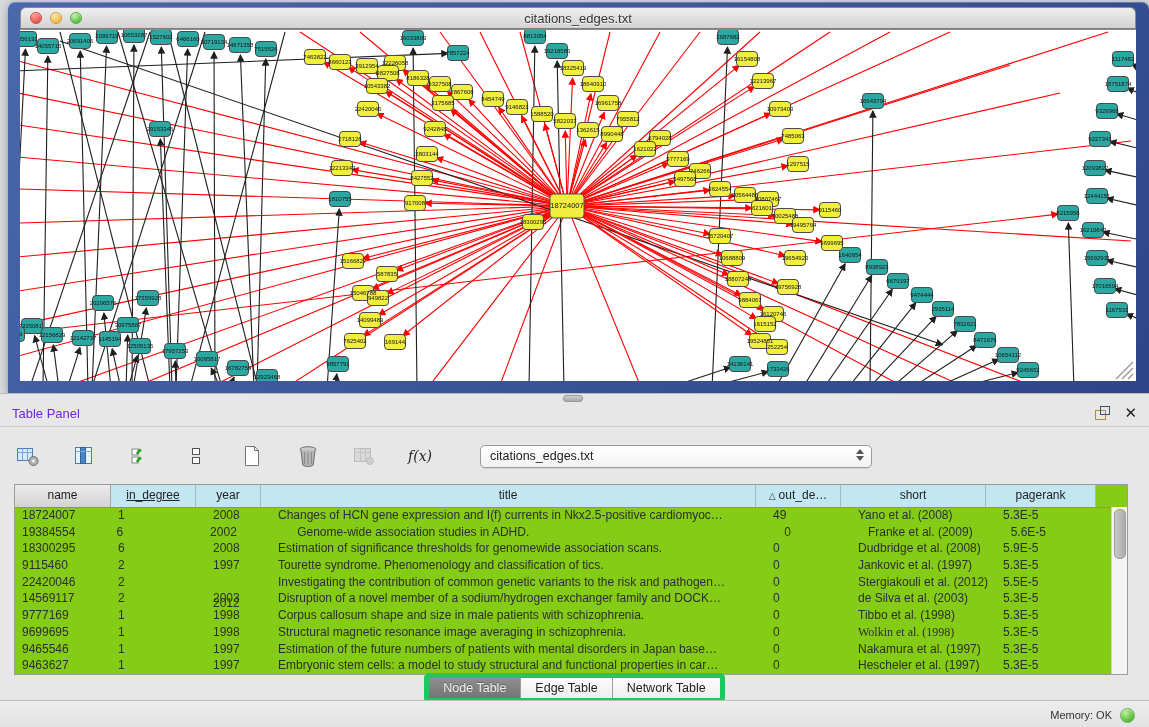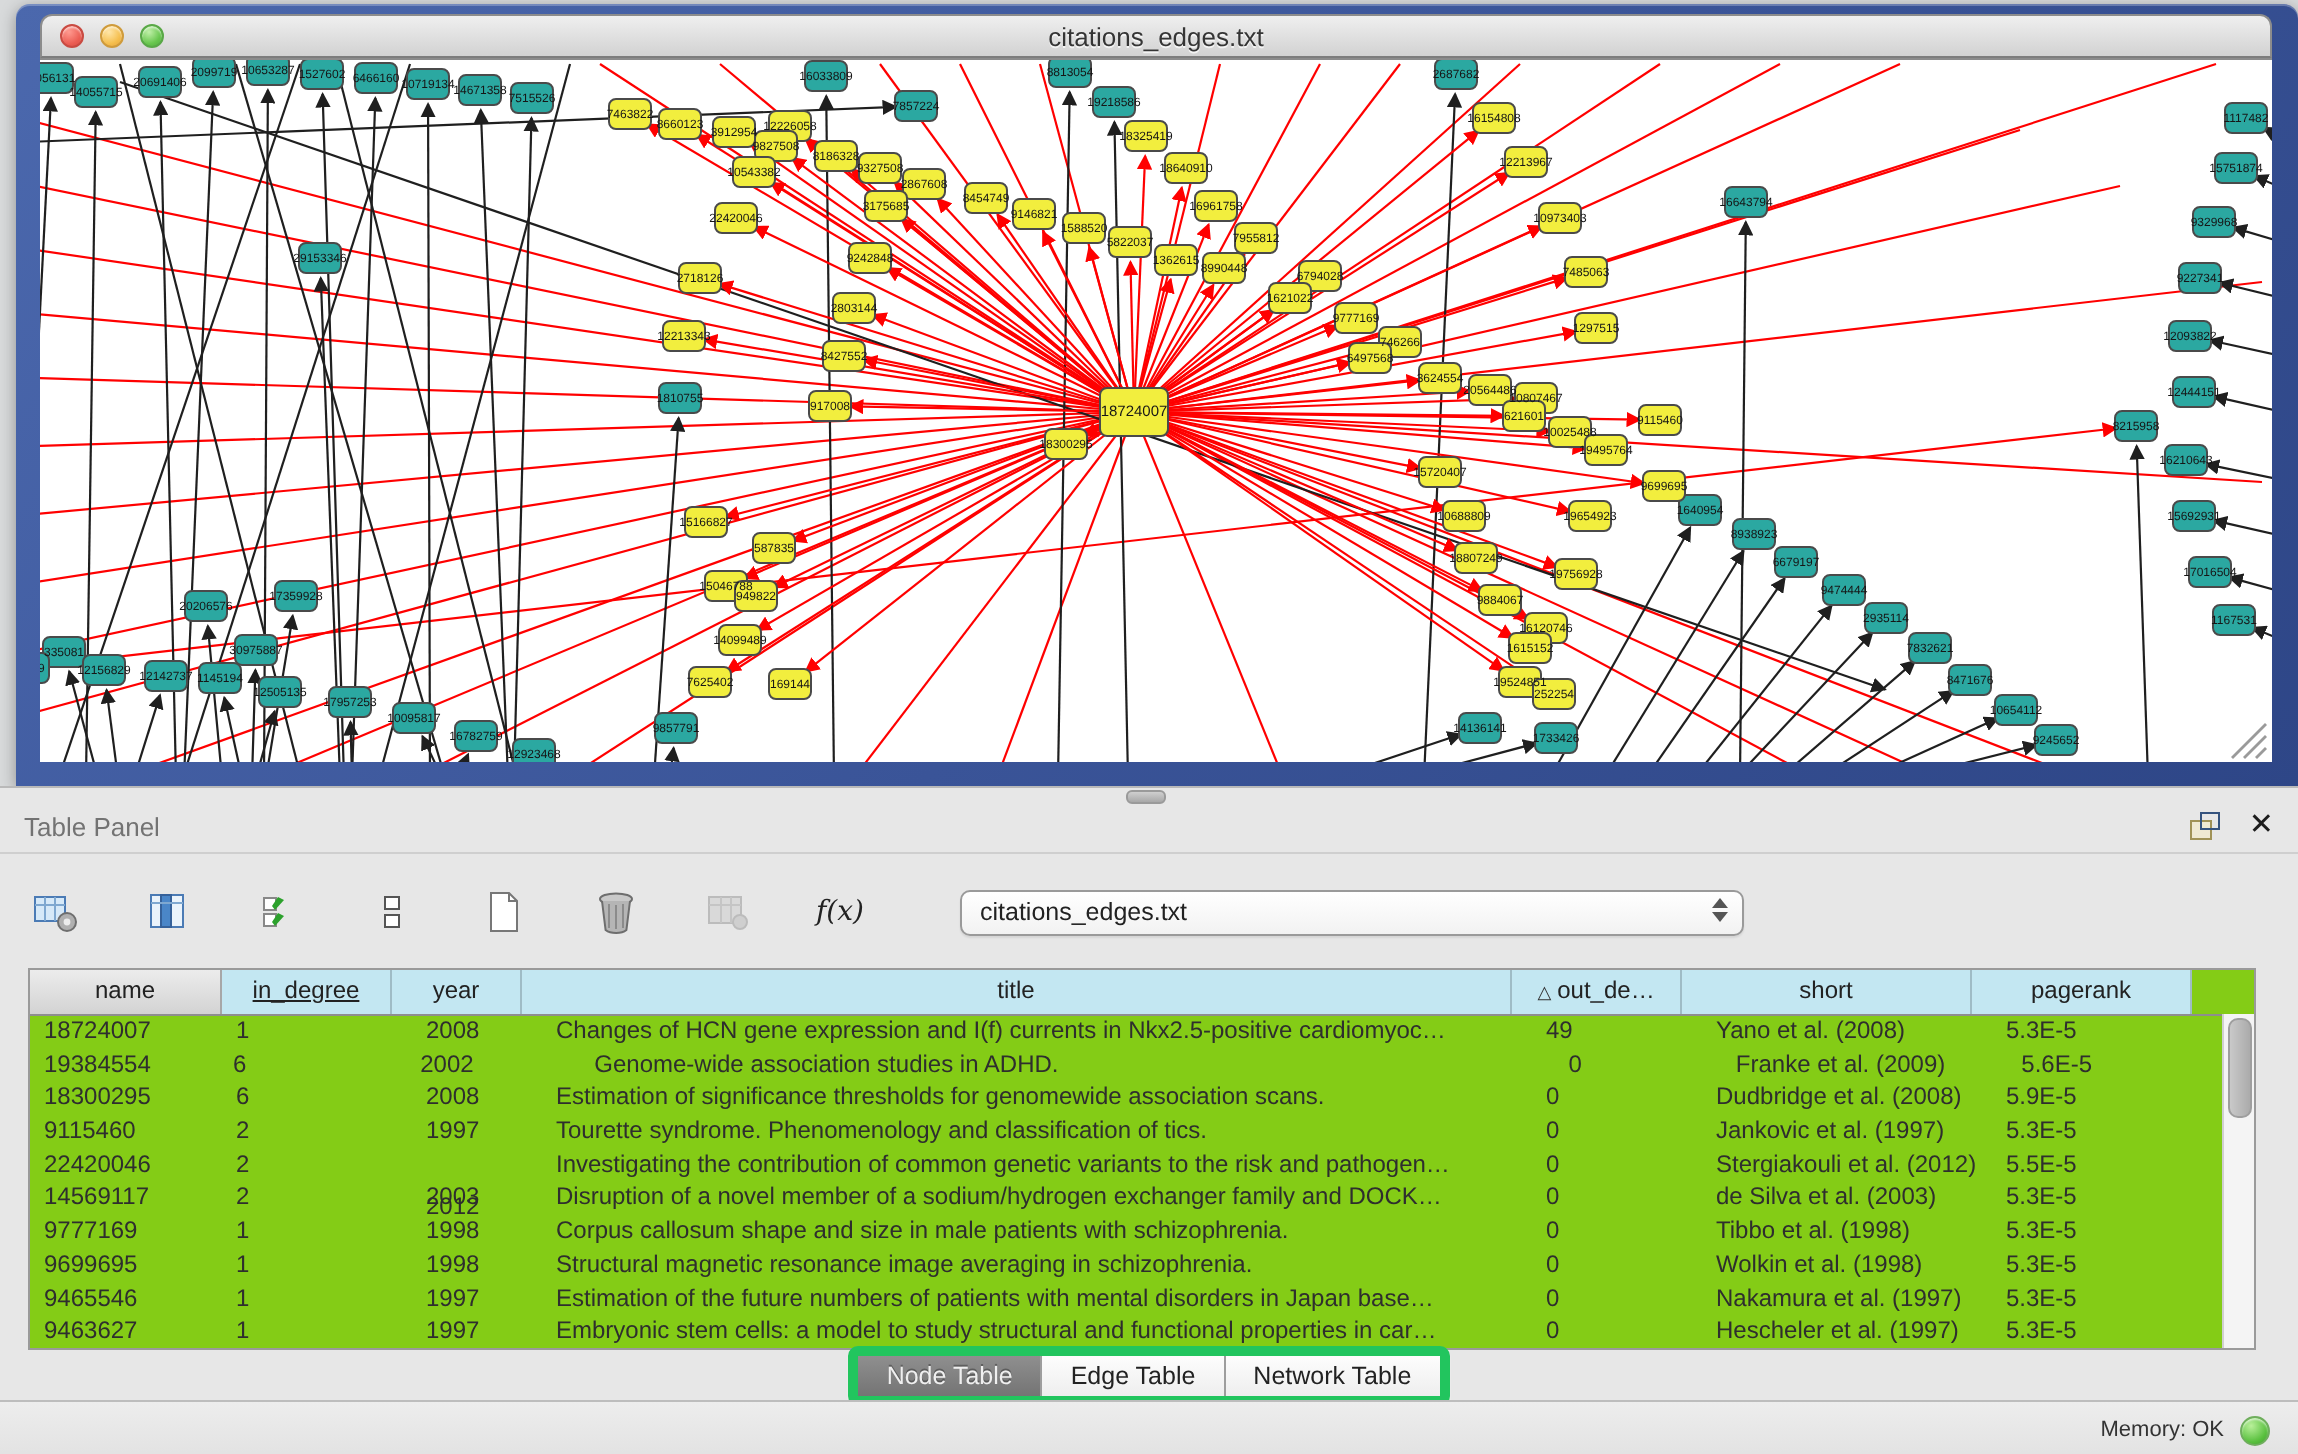--- a/index.html
+++ b/index.html
@@ -47,21 +47,21 @@
   }
   .pane-grip{
     position:absolute;left:563px;top:1px;width:18px;height:5px;border-radius:3px;
     background:linear-gradient(#cfcfcf,#a8a8a8);border:1px solid #9a9a9a;
   }
   .panel-header{
     position:absolute;left:0;top:6px;width:100%;height:26px;
     display:flex;align-items:center;
     border-bottom:1px solid #cfcfcf;
   }
-  .panel-title{font-size:13px;color:#737373;margin-left:12px;}
+  .panel-title{font-size:13px;color:#6d28d9;margin-left:12px;}
   .panel-header-icons{position:absolute;right:12px;display:flex;gap:14px;align-items:center;}
   .icon-float{width:16px;height:14px;position:relative;}
   .icon-float .sq1{position:absolute;left:1px;top:4px;width:9px;height:8px;border:1px solid #a09257;background:#efe9d2;}
   .icon-float .sq2{position:absolute;left:6px;top:0;width:8px;height:7px;border:1px solid #35537e;background:transparent;}
   .icon-x{font-size:15px;font-weight:bold;color:#1c1c1c;line-height:14px;}
   
   .toolbar{
     position:absolute;left:14px;right:14px;top:40px;height:44px;
     display:flex;align-items:center;gap:28px;
   }
@@ -716,21 +716,21 @@
           <div class="td" style="width: 85px;">0</div>
           <div class="td" style="width: 145px;">Tibbo et al. (1998)</div>
           <div class="td" style="width: 110px;">5.3E-5</div>
         </div>
         <div class="tr">
           <div class="td" style="width: 96px;">9699695</div>
           <div class="td" style="width: 95px;">1</div>
           <div class="td" style="width: 65px;">1998</div>
           <div class="td" style="width: 495px;">Structural magnetic resonance image averaging in schizophrenia.</div>
           <div class="td" style="width: 85px;">0</div>
-          <div class="td" style="width: 145px;">Wolkin et al. (1998)</div>
+          <div class="td" style="width: 145px; font-family: Liberation Serif, serif;">Wolkin et al. (1998)</div>
           <div class="td" style="width: 110px;">5.3E-5</div>
         </div>
         <div class="tr">
           <div class="td" style="width: 96px;">9465546</div>
           <div class="td" style="width: 95px;">1</div>
           <div class="td" style="width: 65px;">1997</div>
           <div class="td" style="width: 495px;">Estimation of the future numbers of patients with mental disorders in Japan base…</div>
           <div class="td" style="width: 85px;">0</div>
           <div class="td" style="width: 145px;">Nakamura et al. (1997)</div>
           <div class="td" style="width: 110px;">5.3E-5</div>

